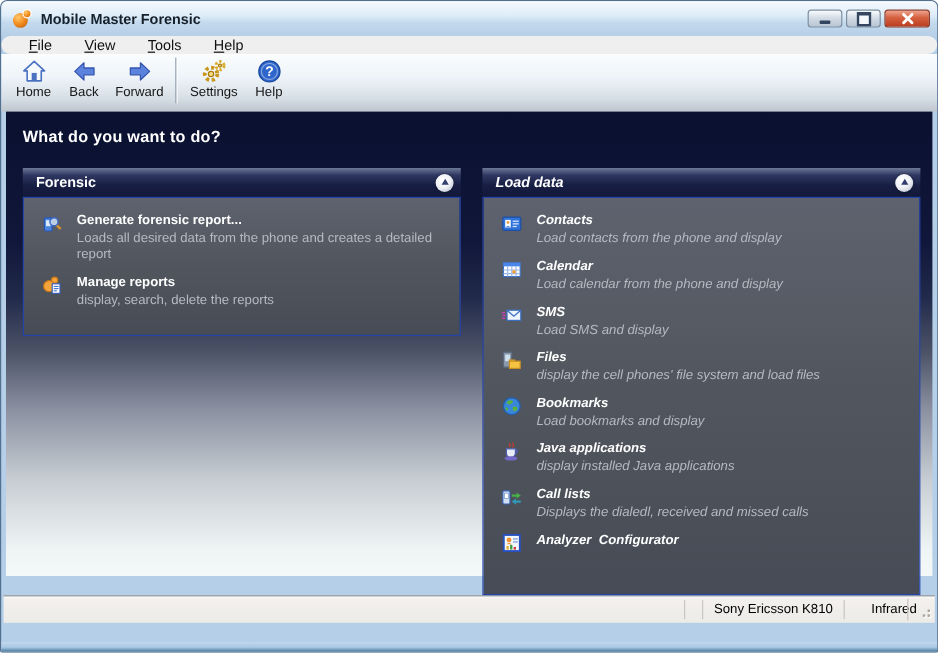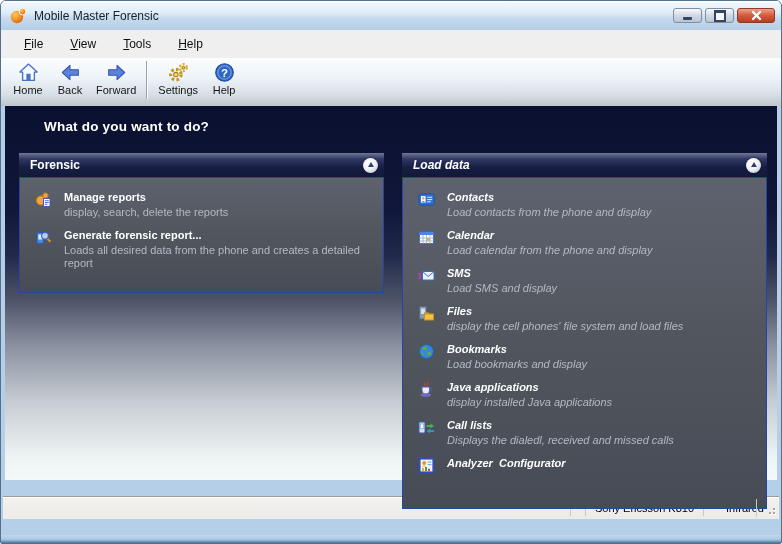--- a/index.html
+++ b/index.html
@@ -10,52 +10,51 @@
     background:#b5cfe9;display:flex;flex-direction:column;
   }
   
   .titlebar{
     height:29px;flex:none;display:flex;align-items:center;
     padding:0 6px 0 9px;
     background:linear-gradient(180deg,#f4f9fd 0%,#dfedf8 40%,#c3d9ed 62%,#b6cfe7 100%);
     box-shadow:inset 0 1px 0 #ffffff;
   }
   .app-logo{width:17px;height:17px;flex:none;}
-  .title-text{font-size:12px;color:#15202b;margin-left:7px;flex:1;}
+  .title-text{font-size:12px;color:#15202b;margin-left:7px;flex:1;font-weight:bold;}
   .winbtn{
     height:15px;border-radius:3px;border:1px solid #7e8ea0;margin-left:3px;
     background:linear-gradient(#fafcfe,#d3dce6 45%,#b9c5d3);
     display:flex;align-items:center;justify-content:center;padding:0;cursor:default;
   }
   .winbtn.minmax{width:29px;}
   .winbtn.close{width:38px;background:linear-gradient(#efa28d,#d4603f 45%,#bb3c20);border-color:#8d3a26;}
   .glyph-min{width:9px;height:3px;background:#33455f;border-radius:1px;margin-top:5px;}
   .glyph-max{width:8px;height:7px;border:2px solid #33455f;border-top-width:3px;background:#f4f8fc;}
   
-  .menubar{height:28px;flex:none;background:#efefef;display:flex;align-items:center;padding-left:14px;}
+  .menubar{height:15px;flex:none;background:#efefef;display:flex;align-items:center;padding-left:14px;border-radius:10px;}
   .menu-item{font-size:12px;color:#101010;padding:2px 9px;margin-right:9px;}
   .menu-hot{text-decoration:underline;}
   
   .toolbar{
     height:46px;flex:none;display:flex;align-items:flex-start;padding:2px 4px 0 6px;
     background:linear-gradient(180deg,#fbfdfe 0%,#eef4f9 40%,#d6dee5 78%,#bec5cc 100%);
   }
   .tool-btn{
     min-width:42px;height:41px;display:flex;flex-direction:column;align-items:center;
     justify-content:flex-start;padding:2px 5px 0;gap:1px;
     font-size:11px;color:#161616;background:transparent;border:0;
   }
   .tool-btn svg{width:21px;height:21px;}
   .tool-sep{width:1px;height:38px;background:#97a3b1;box-shadow:1px 0 0 #ffffff;margin:1px 6px 0 5px;flex:none;}
   
   .content{
     flex:1;margin:0 4px;position:relative;
     background:linear-gradient(180deg,#0a102f 0%,#10173a 28%,#222a4c 40%,#4d5468 52%,
                #8a90a0 64%,#c6ccd2 79%,#eef4f4 94%,#f4f8f8 100%);
-    padding-left:25px;
   }
   .heading{padding:13px 14px 0;font-size:13.5px;font-weight:bold;color:#ffffff;letter-spacing:.2px;}
   .panel{position:absolute;top:47px;width:365px;}
   .panel.forensic{left:14px;}
   .panel.loaddata{left:397px;font-style:italic;}
   .panel-header{
     height:24px;display:flex;align-items:center;padding:0 6px 0 11px;
     background:linear-gradient(180deg,#6d7896 0%,#303862 25%,#171e44 60%,#111838 100%);
   }
   .panel-title{flex:1;font-size:12px;font-weight:bold;color:#ffffff;}
@@ -184,46 +183,46 @@
         <span class="panel-title">Forensic</span>
         <button class="collapse-btn">
           <span class="collapse-arrow"></span>
         </button>
       </div>
       <div class="panel-body">
 
         <div class="item">
           <span class="item-icon">
             <svg viewBox="0 0 17 17">
+              <rect x="2" y="3.5" width="6.5" height="11" rx="1.2" fill="#4a86e0" stroke="#2a55b0"></rect>
+              <rect x="3.3" y="5.5" width="3.9" height="5" fill="#dce9fb"></rect>
+              <line x1="11.6" y1="9" x2="15.5" y2="12.8" stroke="#d09030" stroke-width="2.2"></line>
+              <circle cx="10" cy="6.8" r="3.4" fill="#cfe2f8" fill-opacity="0.85" stroke="#3a66c0" stroke-width="1.2"></circle>
+            </svg>
+          </span>
+          <span class="item-text">
+            <div class="item-title">Generate forensic report...</div>
+            <div class="item-desc">Loads all desired data from the phone and creates a detailed report</div>
+          </span>
+        </div>
+
+        <div class="item">
+          <span class="item-icon">
+            <svg viewBox="0 0 17 17">
               <circle cx="10.5" cy="4.5" r="2.6" fill="#f5a43c" stroke="#c87818"></circle>
               <circle cx="6" cy="9.5" r="4.6" fill="#f5a43c" stroke="#c87818"></circle>
               <rect x="8.5" y="7.5" width="6.5" height="8" fill="#ffffff" stroke="#3a60b8"></rect>
               <rect x="9.8" y="9.2" width="4" height="1" fill="#4a78d0"></rect>
               <rect x="9.8" y="11" width="4" height="1" fill="#4a78d0"></rect>
               <rect x="9.8" y="12.8" width="2.6" height="1" fill="#4a78d0"></rect>
             </svg>
           </span>
           <span class="item-text">
             <div class="item-title">Manage reports</div>
             <div class="item-desc">display, search, delete the reports</div>
-          </span>
-        </div>
-
-        <div class="item">
-          <span class="item-icon">
-            <svg viewBox="0 0 17 17">
-              <rect x="2" y="3.5" width="6.5" height="11" rx="1.2" fill="#4a86e0" stroke="#2a55b0"></rect>
-              <rect x="3.3" y="5.5" width="3.9" height="5" fill="#dce9fb"></rect>
-              <line x1="11.6" y1="9" x2="15.5" y2="12.8" stroke="#d09030" stroke-width="2.2"></line>
-              <circle cx="10" cy="6.8" r="3.4" fill="#cfe2f8" fill-opacity="0.85" stroke="#3a66c0" stroke-width="1.2"></circle>
-            </svg>
-          </span>
-          <span class="item-text">
-            <div class="item-title">Generate forensic report...</div>
-            <div class="item-desc">Loads all desired data from the phone and creates a detailed report</div>
           </span>
         </div>
 
       </div>
     </div>
 
     <div class="panel loaddata">
       <div class="panel-header">
         <span class="panel-title">Load data</span>
         <button class="collapse-btn">

